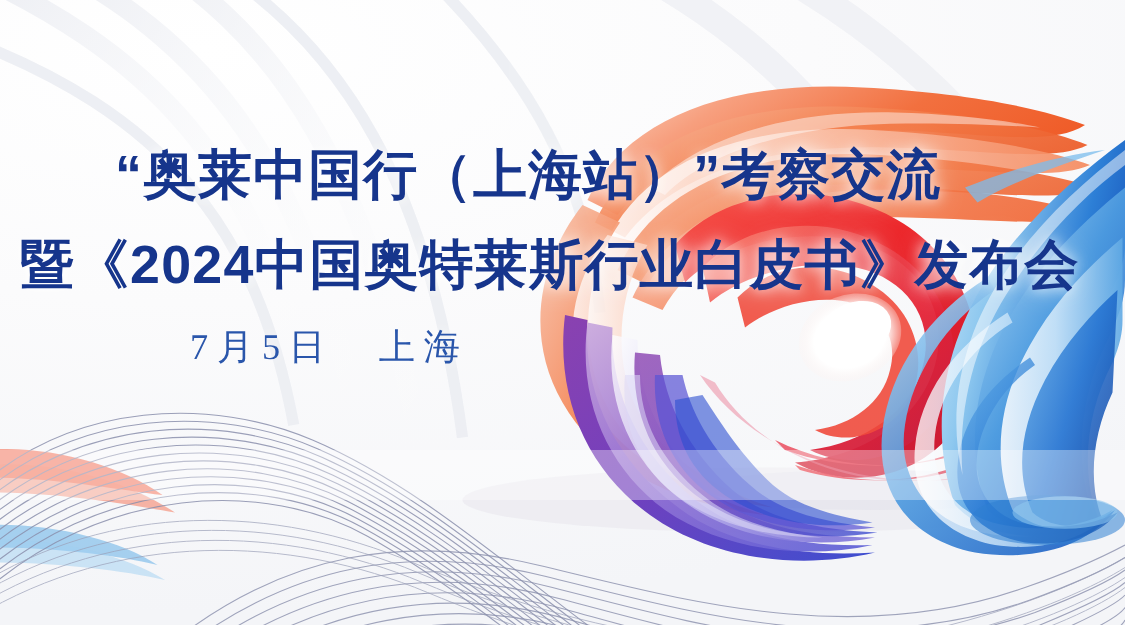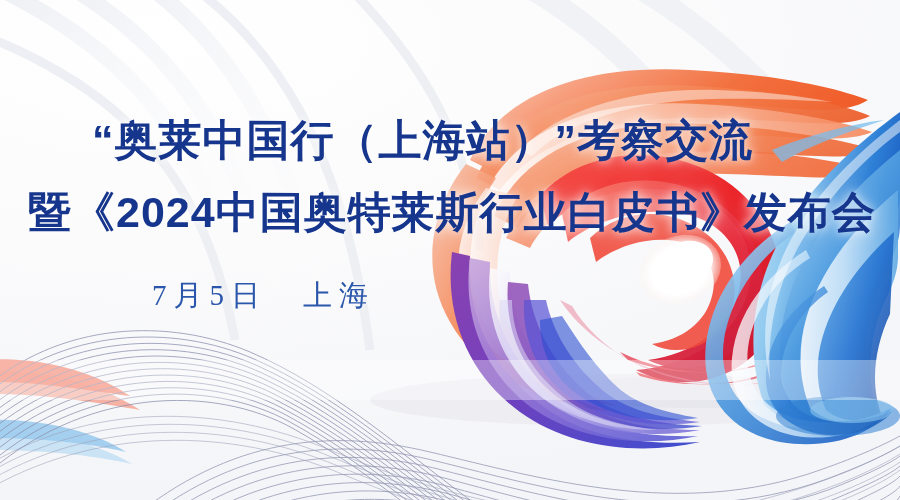--- a/index.html
+++ b/index.html
@@ -32,23 +32,23 @@
   .title-line {
     color:#16358c;
     font-weight:bold;
     font-size:43px;
     line-height:72px;
     letter-spacing:1px;
     white-space:nowrap;
     text-shadow:0 0 10px rgba(255,255,255,.85), 0 0 22px rgba(255,255,255,.6);
   }
   .title-line.l1 { padding-left:92px; }
-  .title-line.l2 { padding-left:16px;margin-left:12px; }
+  .title-line.l2 { padding-left:16px; }
   .subtitle {
-    margin-top:28px;
+    margin-top:10px;
     padding-left:152px;
     color:#2a56ab;
     font-size:29px;
     letter-spacing:7px;
     font-weight:400;
     white-space:nowrap;
     font-family:"Liberation Serif", serif;
     text-shadow:0 0 10px rgba(255,255,255,.9);
   }
 </style>

